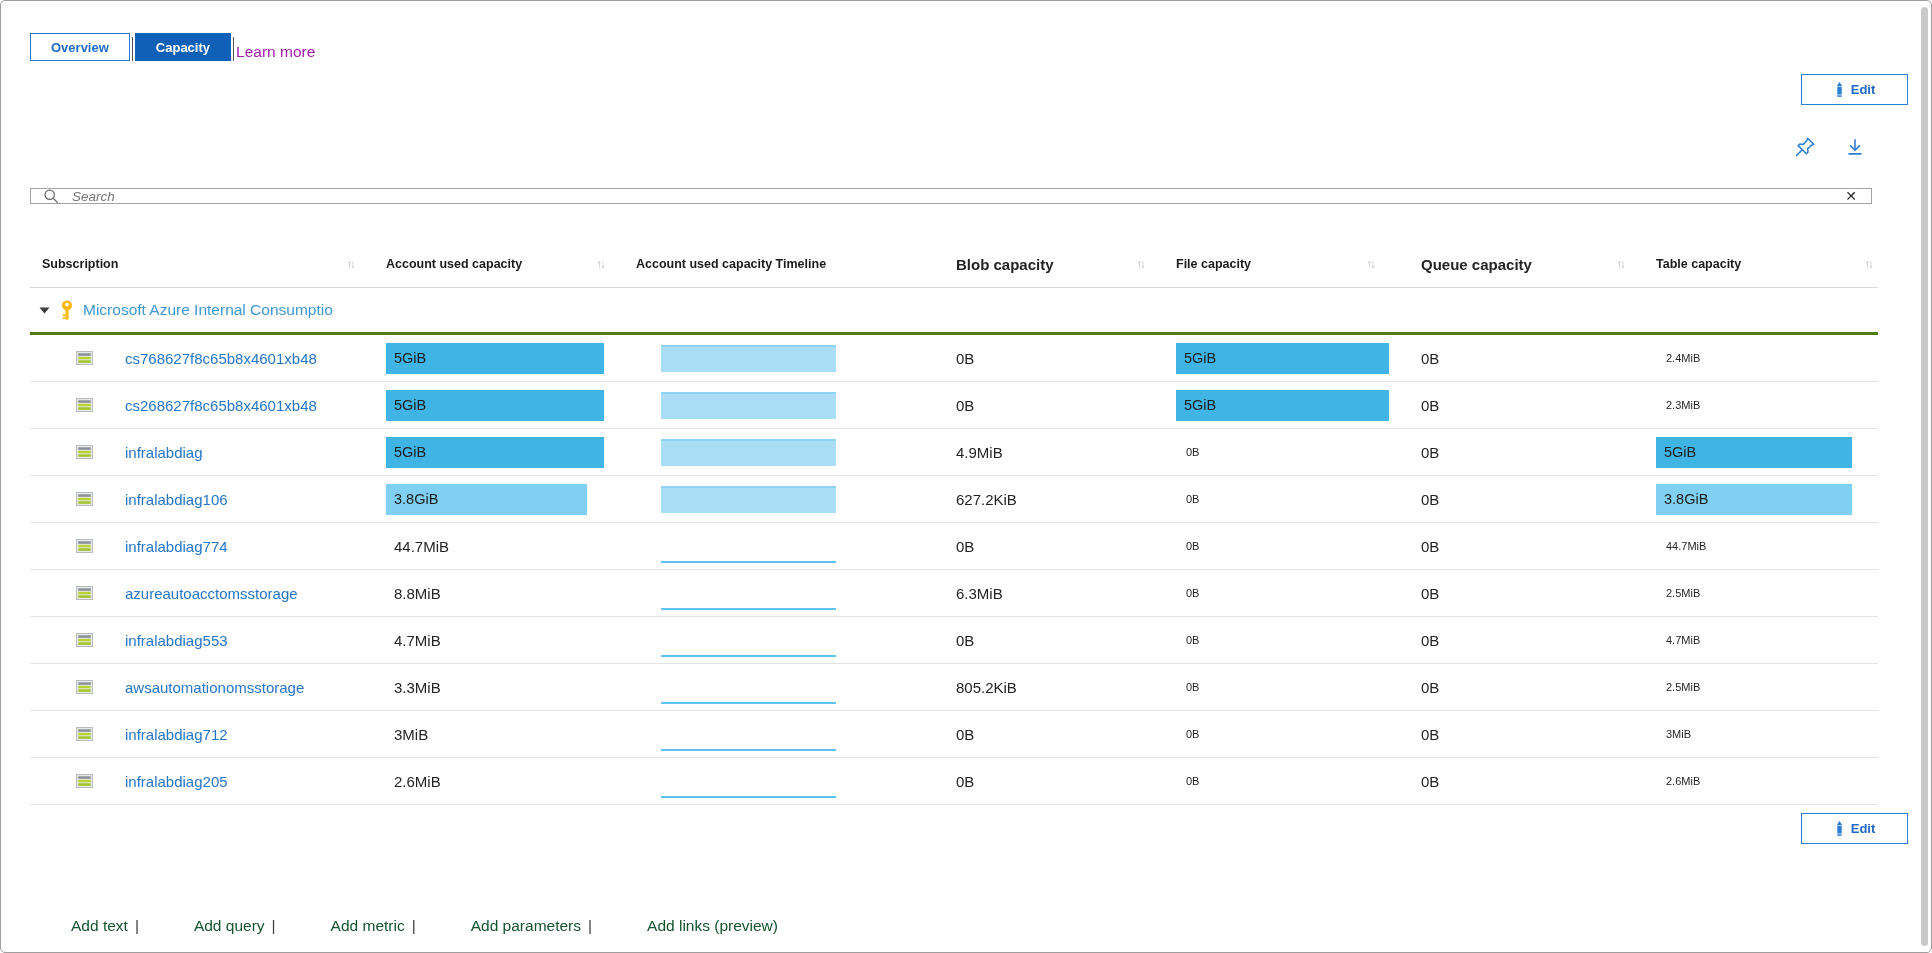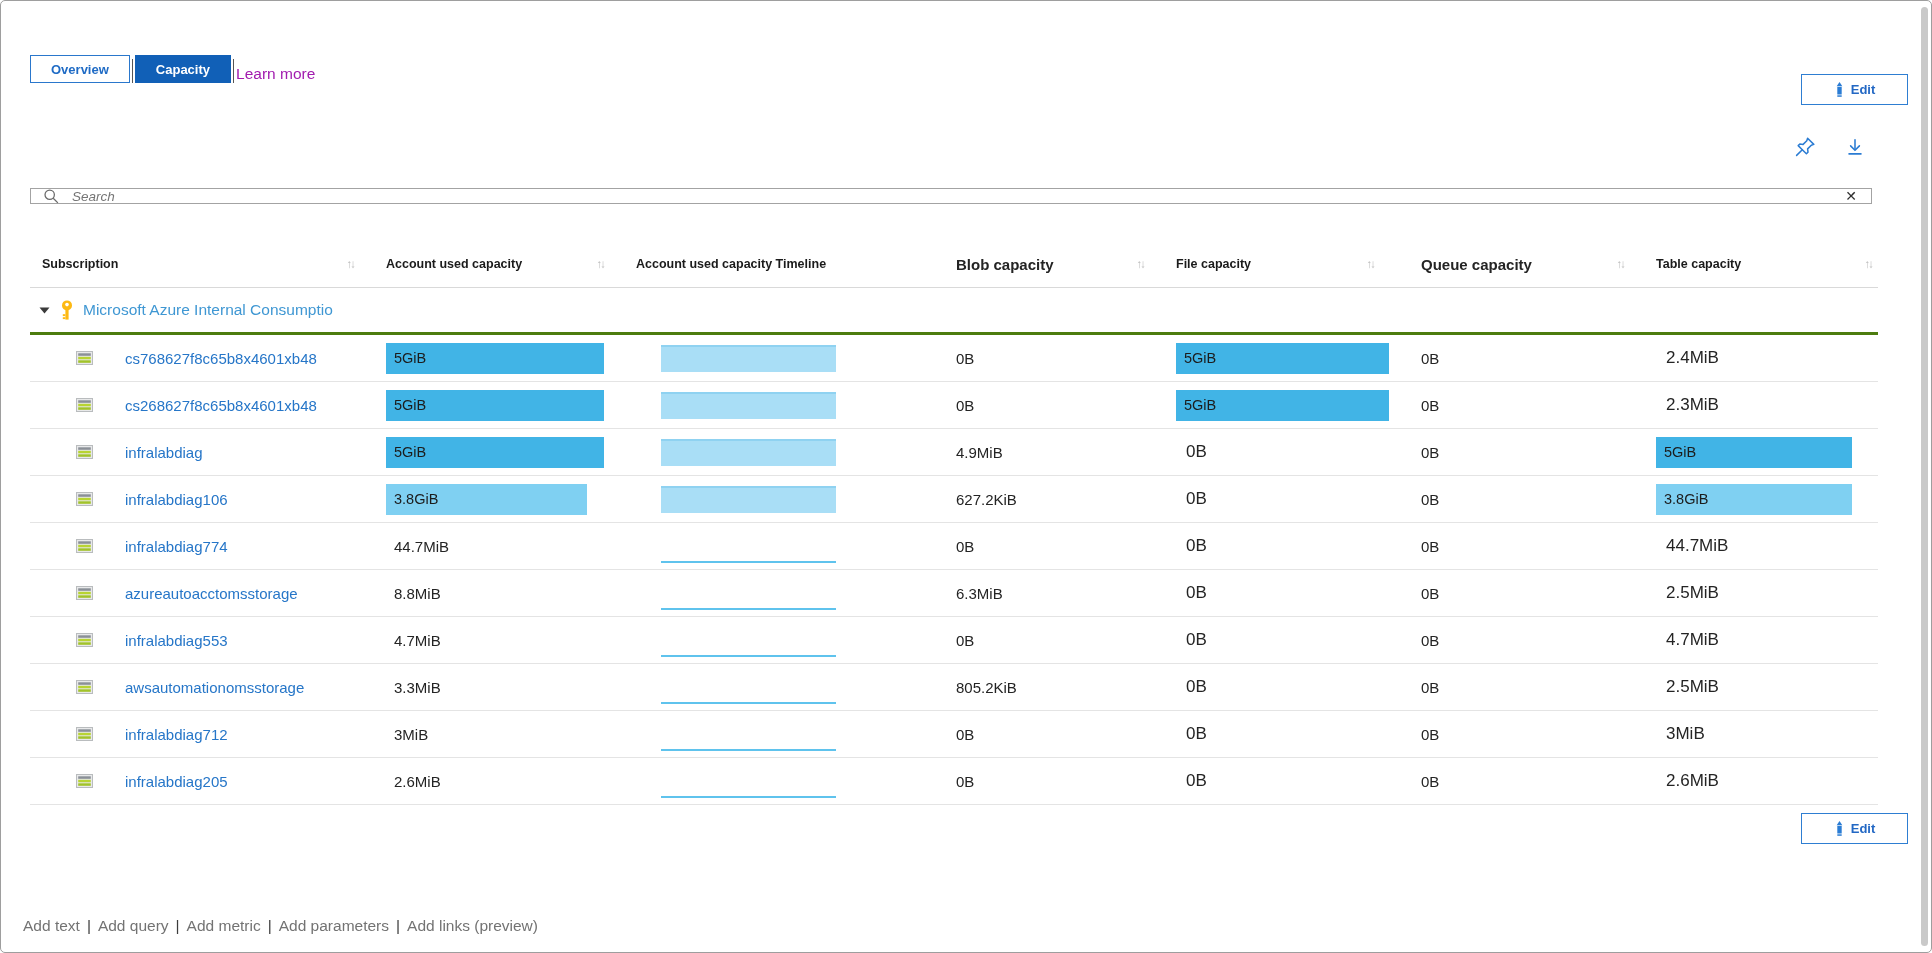--- a/index.html
+++ b/index.html
@@ -7,21 +7,21 @@
   #app {
     position:relative; width:1932px; height:953px; background:#fff;
     border:1px solid #9e9e9e; border-radius:5px; overflow:hidden;
     font-family:"Liberation Sans","DejaVu Sans",sans-serif; color:#222;
   }
   
   .tabs { position:absolute; top:32px; left:29px; display:flex; align-items:flex-end; gap:2px; }
   .btn-tab { height:28px; padding:0 20px; font-size:13px; font-weight:bold;
     display:flex; align-items:center; cursor:pointer; }
   .tab-outline { border:1px solid #2a77cc; color:#1f6bc5; background:#fff; }
-  .tab-filled  { background:#1160b7; border:1px solid #1160b7; color:#fff;margin-top:22px; }
+  .tab-filled  { background:#1160b7; border:1px solid #1160b7; color:#fff; }
   .tab-sep { width:1px; height:24px; background:#555; }
   .learn-more { color:#a21caf; font-size:15.5px; text-decoration:none; cursor:pointer; }
 
   
   .edit-btn { position:absolute; width:107px; height:31px; background:#fff;
     border:1px solid #2e7ed2; color:#2368c4; font-size:13px; font-weight:bold;
     display:flex; align-items:center; justify-content:center; gap:6px; cursor:pointer; }
   #edit-top { top:73px; left:1800px; }
   #edit-bottom { top:812px; left:1800px; }
 
@@ -54,33 +54,33 @@
 
   .trow { height:47px; border-bottom:1px solid #e4e4e4; }
   .cell { display:flex; align-items:center; height:100%; }
   .name-cell { padding-left:46px;gap:24px; }
   .sicon { margin-right:8px; display:flex; }
   .rowlink { color:#2676c8; font-size:15px; text-decoration:none; cursor:pointer; }
   .val-plain { font-size:15px; color:#242424; }
   .c4 { padding-left:10px; font-size:15px; color:#242424; }
   .c6 { padding-left:15px; font-size:15px; color:#242424; }
   .c2 .val-text { padding-left:8px; font-size:15px; color:#242424; }
-  .c5 .val-text, .c7 .val-text { padding-left:10px; font-size:17px; color:#242424;text-align:right; }
+  .c5 .val-text, .c7 .val-text { padding-left:10px; font-size:11px; color:#242424;text-align:right; }
 
   .bar { height:31px; display:flex; align-items:center; padding-left:8px;
     font-size:14.5px; color:#1c1c1c; overflow:hidden; white-space:nowrap; }
   .bar.dark  { background:#41b4e6; }
   .bar.light { background:#7fd0f2; }
 
   .timeline-area { margin-left:25px; width:175px; height:27px; background:#a9def6; border-top:2px solid #8fd2f1; }
   .timeline-line { margin-left:25px; width:175px; height:2px; background:#5fc3ed; align-self:flex-end; margin-bottom:6px; }
 
   
   .footer-links { position:absolute; top:916px; left:22px; font-size:15.5px; }
-  .footer-links a { color:#737373; text-decoration:none; cursor:pointer; }
+  .footer-links a { color:#14532d; text-decoration:none; cursor:pointer;margin-left:48px; }
   .flink-sep { color:#3c3c3c; margin:0 7px; }
 
   
   .scrollbar { position:absolute; right:3px; top:6px; bottom:6px; width:7px; background:#c9c9c9; border-radius:4px; }
 </style>
 </head>
 <body>
 
 <div id="app">
 

